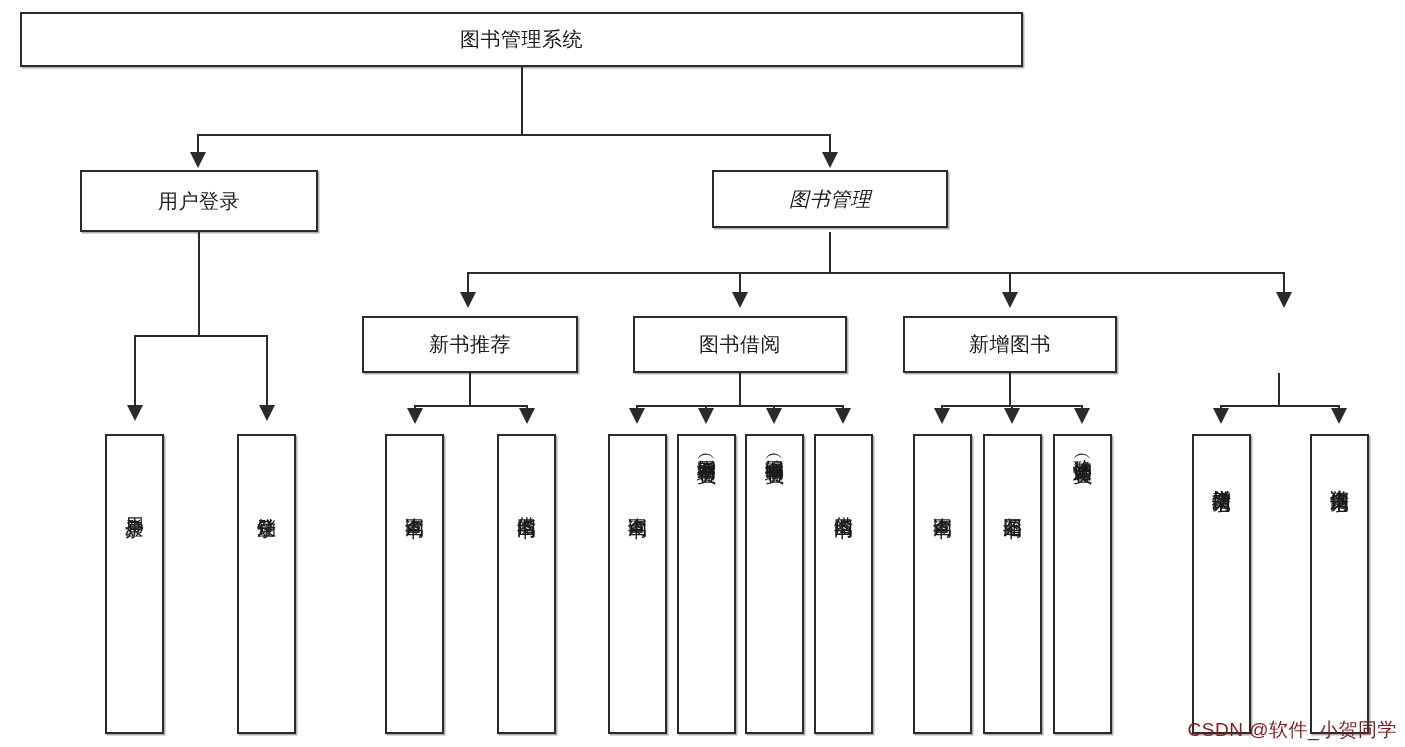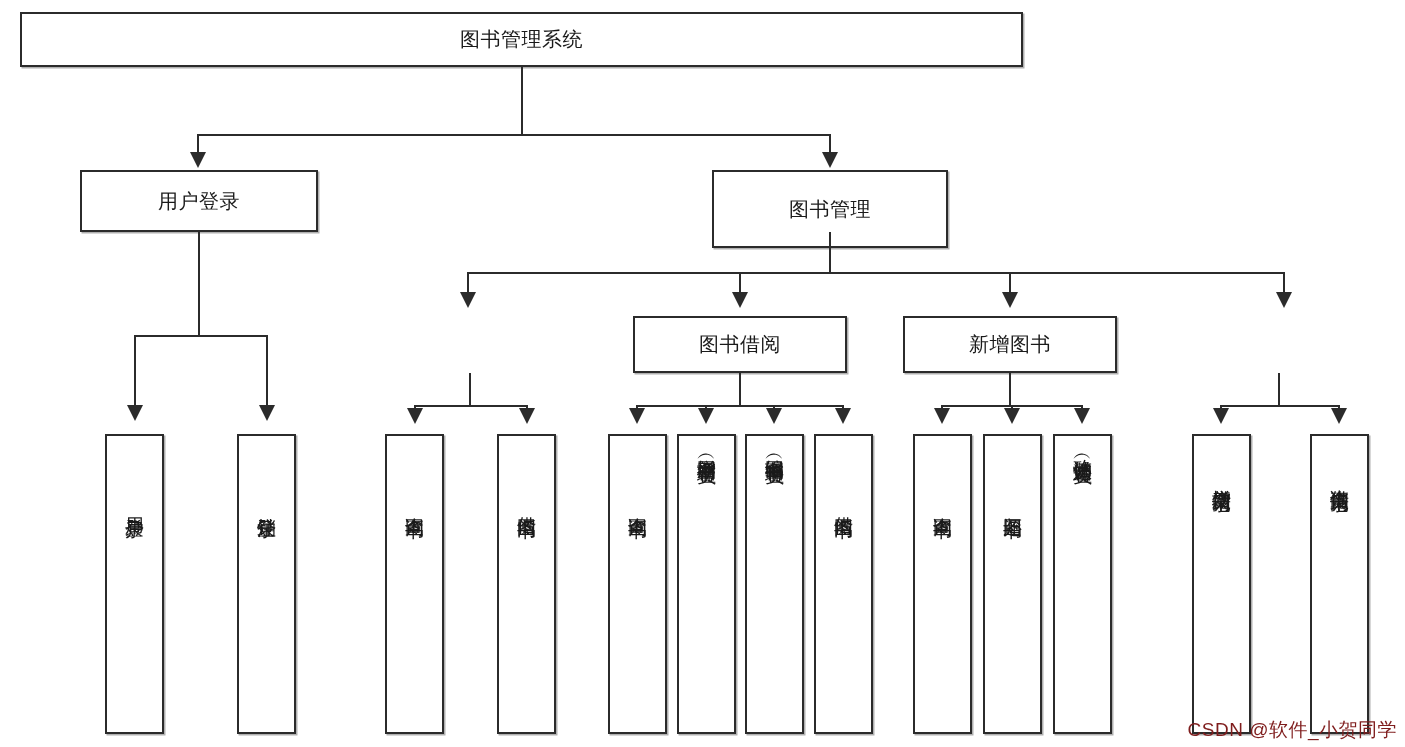--- a/index.html
+++ b/index.html
@@ -103,21 +103,21 @@
 
   <div class="vline" style="left:197px; top:134px; width:2px; height:20px;"></div>
   <div class="arrow" style="left:190px; top:152px;"></div>
 
   <div class="vline" style="left:829px; top:134px; width:2px; height:20px;"></div>
   <div class="arrow" style="left:822px; top:152px;"></div>
 
   <div class="node" style="left:80px; top:170px; width:238px; height:62px;">
     <span class="label">用户登录</span>
   </div>
-  <div class="node" style="left:712px; top:170px; width:236px; height:78px;">
+  <div class="node" style="left:712px; top:170px; width:236px; height:58px;font-style:italic;">
     <span class="label">图书管理</span>
   </div>
 
   <div class="vline" style="left:198px; top:232px; width:2px; height:104px;"></div>
   <div class="hline" style="left:134px; top:335px; width:134px; height:2px;"></div>
   <div class="vline" style="left:134px; top:335px; width:2px; height:72px;"></div>
   <div class="arrow" style="left:127px; top:405px;"></div>
   <div class="vline" style="left:266px; top:335px; width:2px; height:72px;"></div>
   <div class="arrow" style="left:259px; top:405px;"></div>
 
@@ -125,20 +125,23 @@
   <div class="hline" style="left:467px; top:272px; width:818px; height:2px;"></div>
   <div class="vline" style="left:467px; top:272px; width:2px; height:22px;"></div>
   <div class="arrow" style="left:460px; top:292px;"></div>
   <div class="vline" style="left:739px; top:272px; width:2px; height:22px;"></div>
   <div class="arrow" style="left:732px; top:292px;"></div>
   <div class="vline" style="left:1009px; top:272px; width:2px; height:22px;"></div>
   <div class="arrow" style="left:1002px; top:292px;"></div>
   <div class="vline" style="left:1283px; top:272px; width:2px; height:22px;"></div>
   <div class="arrow" style="left:1276px; top:292px;"></div>
 
+  <div class="node" style="left:362px; top:316px; width:216px; height:57px;">
+    <span class="label">新书推荐</span>
+  </div>
   <div class="node" style="left:633px; top:316px; width:214px; height:57px;">
     <span class="label">图书借阅</span>
   </div>
   <div class="node" style="left:903px; top:316px; width:214px; height:57px;">
     <span class="label">新增图书</span>
   </div>
 
   <div class="vline" style="left:469px; top:373px; width:2px; height:34px;"></div>
   <div class="hline" style="left:414px; top:405px; width:114px; height:2px;"></div>
   <div class="vline" style="left:414px; top:405px; width:2px; height:6px;"></div>

